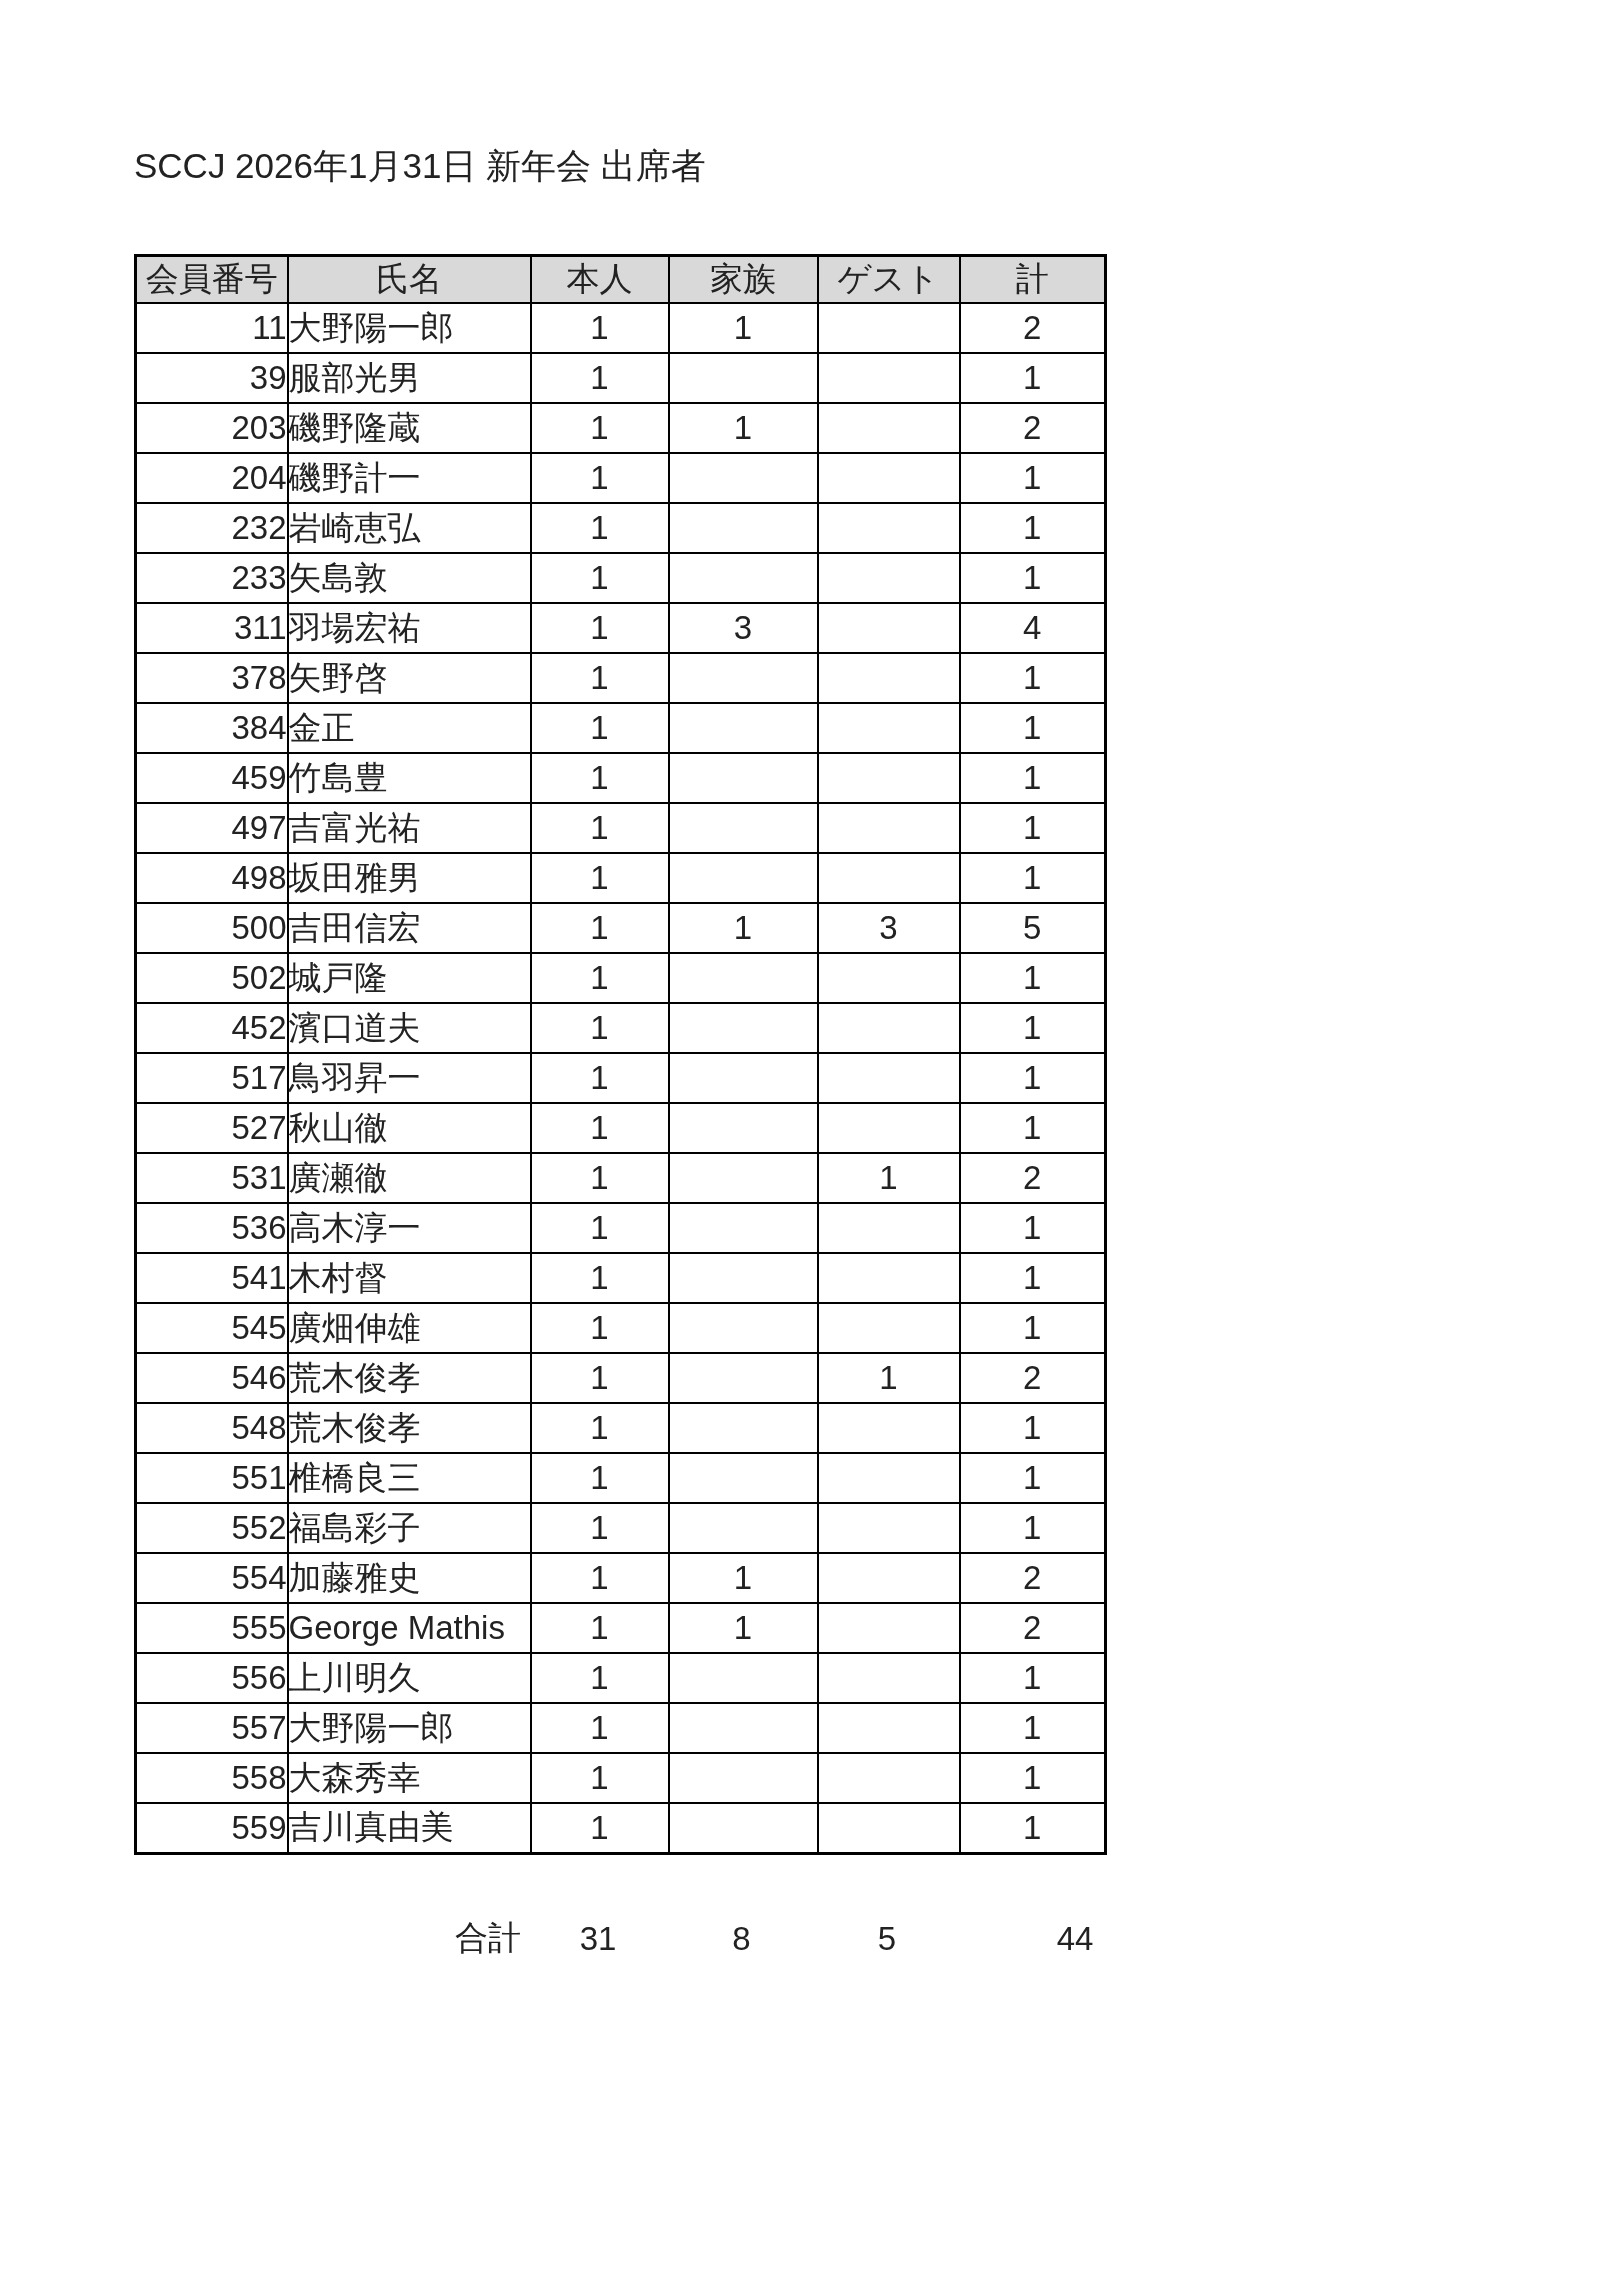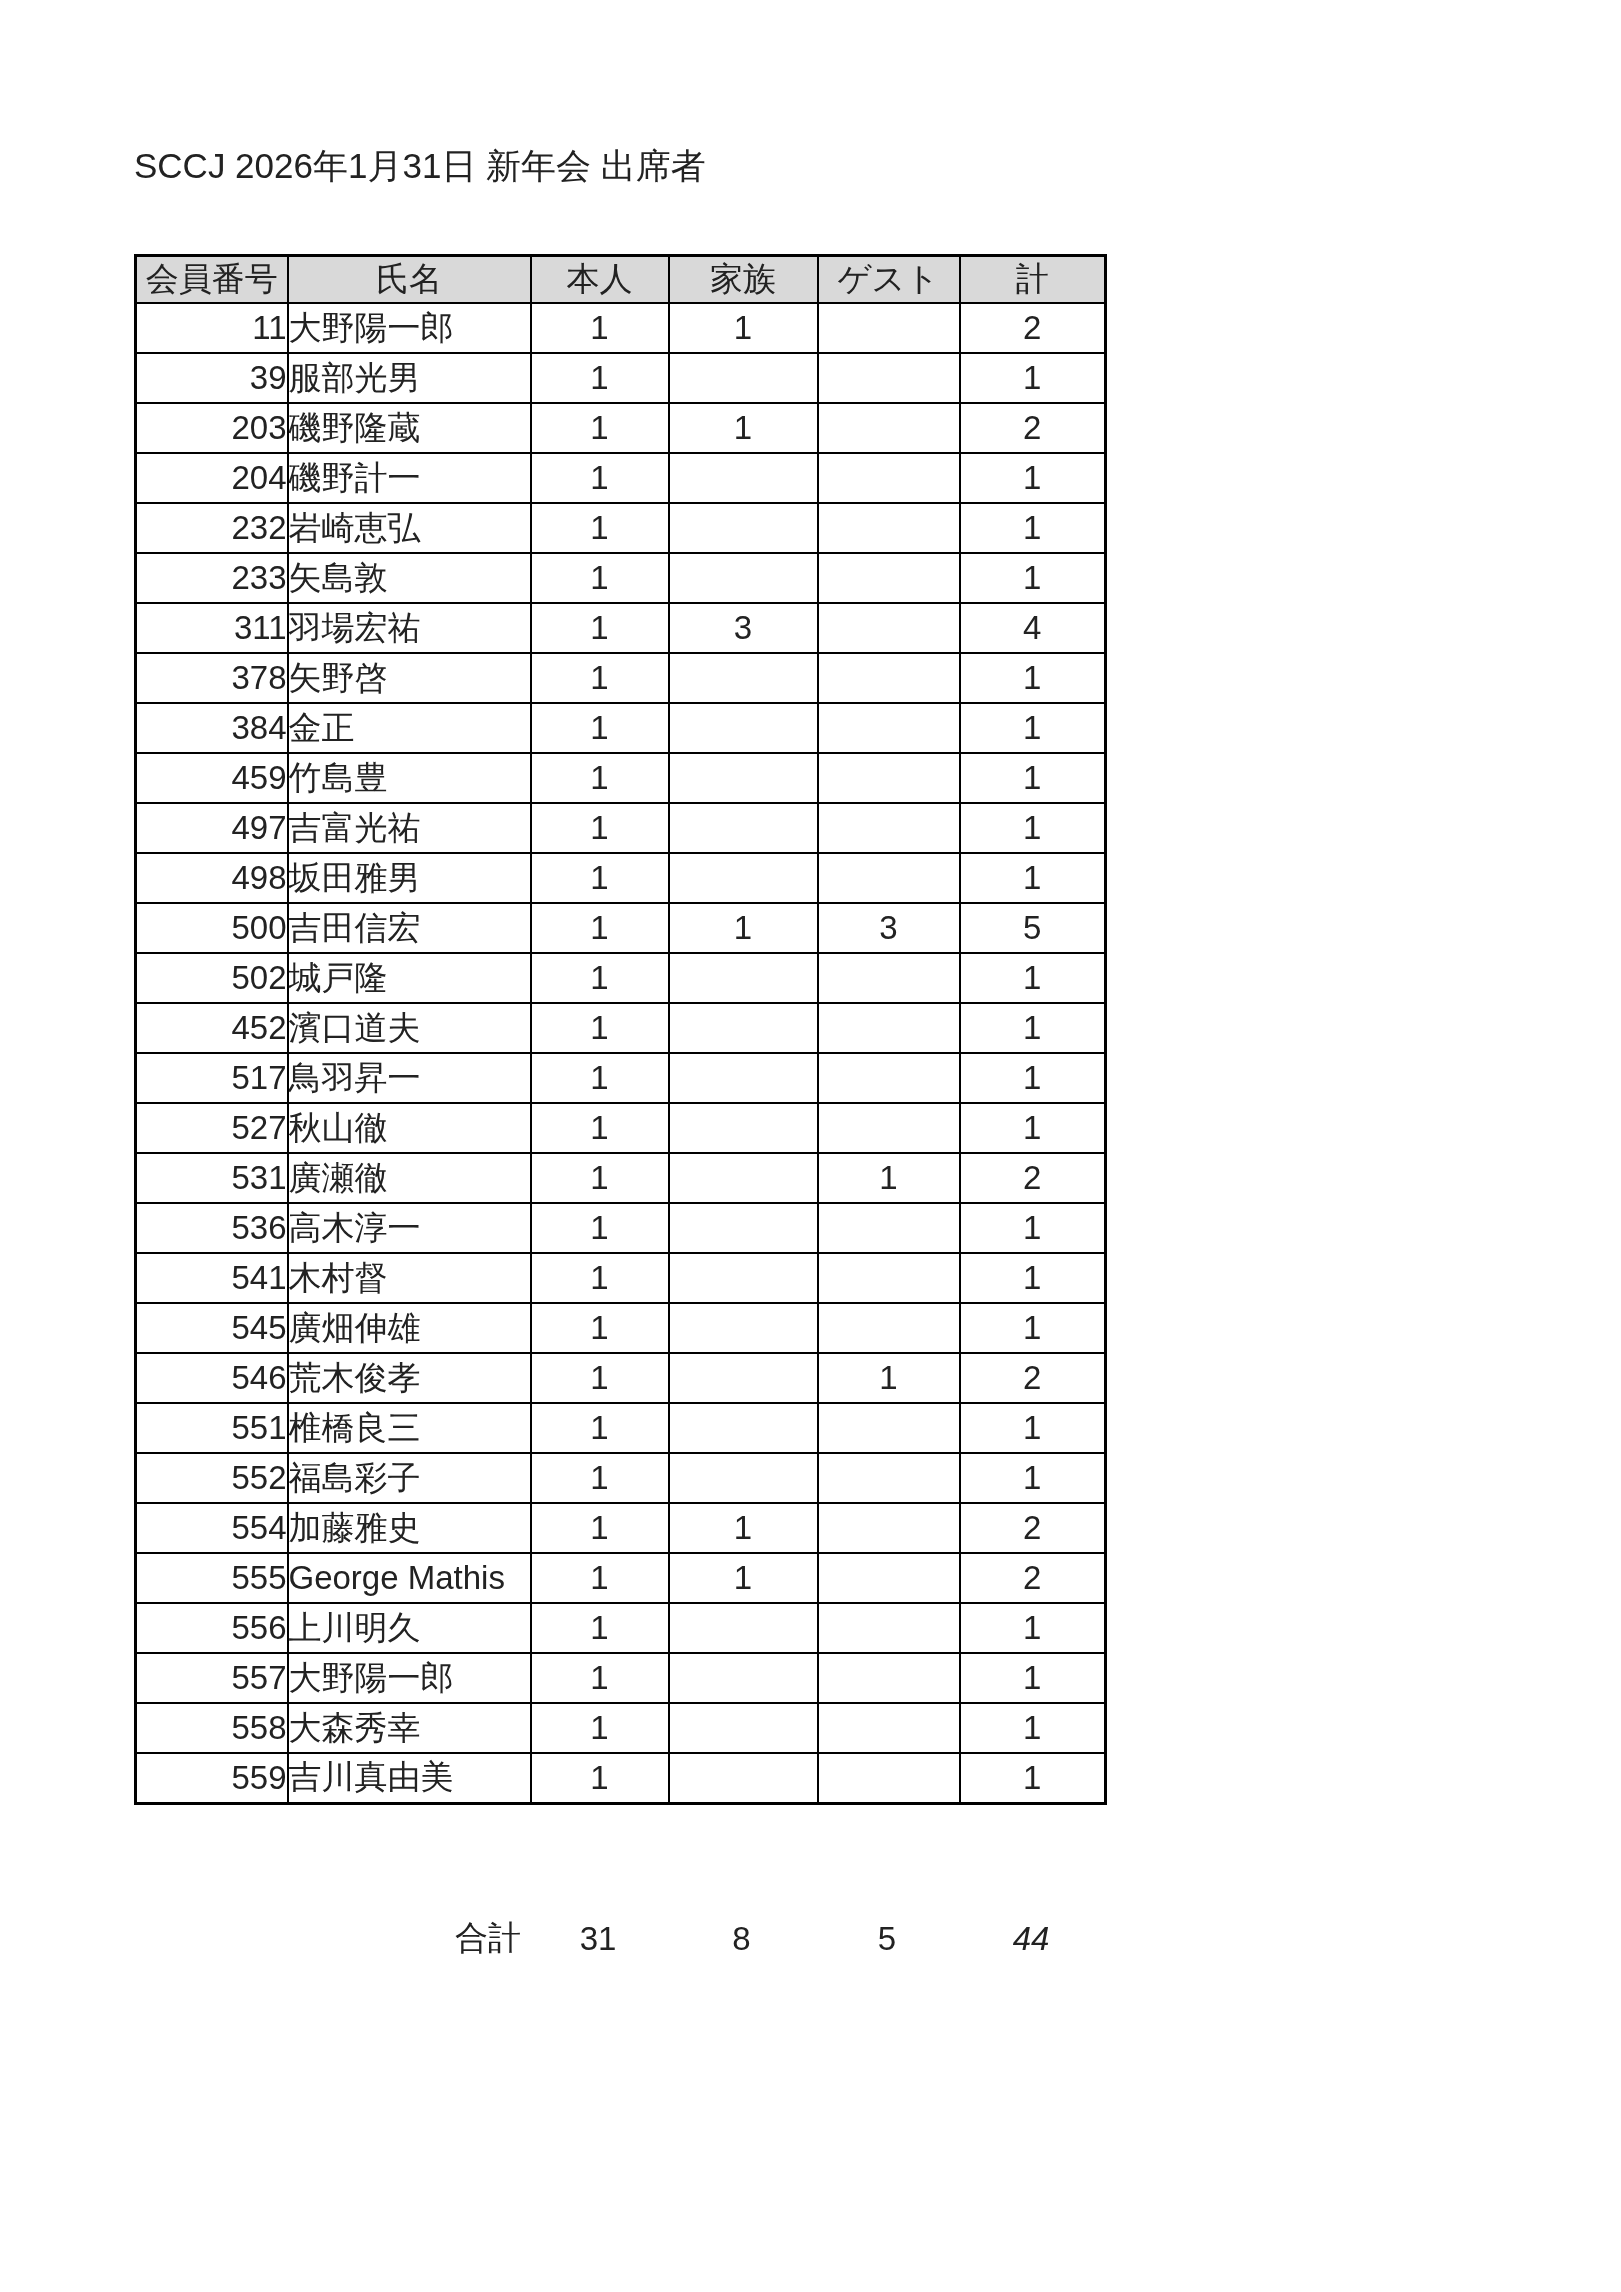--- a/index.html
+++ b/index.html
@@ -48,21 +48,21 @@
   .totals{
     position:absolute;left:134px;top:1913px;
     width:970px;height:51px;
     font-size:33px;line-height:51px;color:#222;
   }
   .totals span{position:absolute;display:block;}
   .totals .t-label{left:152px;width:235px;text-align:right;font-family:Liberation Serif, serif;}
   .totals .t-self {left:395px;width:138px;text-align:center;}
   .totals .t-family{left:533px;width:149px;text-align:center;}
   .totals .t-guest{left:682px;width:142px;text-align:center;}
-  .totals .t-total{left:824px;width:146px;text-align:center;font-style:italic;}
+  .totals .t-total{left:868px;width:146px;text-align:center;}
 </style>
 </head>
 <body>
 
 <div class="page">
 
   <div class="title">SCCJ 2026年1月31日 新年会 出席者</div>
 
   <table class="attendance">
     <colgroup>
@@ -254,20 +254,28 @@
     </tr>
         <tr>
       <td class="c-no">546</td>
       <td class="c-name">荒木俊孝</td>
       <td class="c-mid">1</td>
       <td class="c-mid"></td>
       <td class="c-mid">1</td>
       <td class="c-mid">2</td>
     </tr>
         <tr>
+      <td class="c-no">548</td>
+      <td class="c-name">荒木俊孝</td>
+      <td class="c-mid">1</td>
+      <td class="c-mid"></td>
+      <td class="c-mid"></td>
+      <td class="c-mid">1</td>
+    </tr>
+        <tr>
       <td class="c-no">551</td>
       <td class="c-name">椎橋良三</td>
       <td class="c-mid">1</td>
       <td class="c-mid"></td>
       <td class="c-mid"></td>
       <td class="c-mid">1</td>
     </tr>
         <tr>
       <td class="c-no">552</td>
       <td class="c-name">福島彩子</td>

